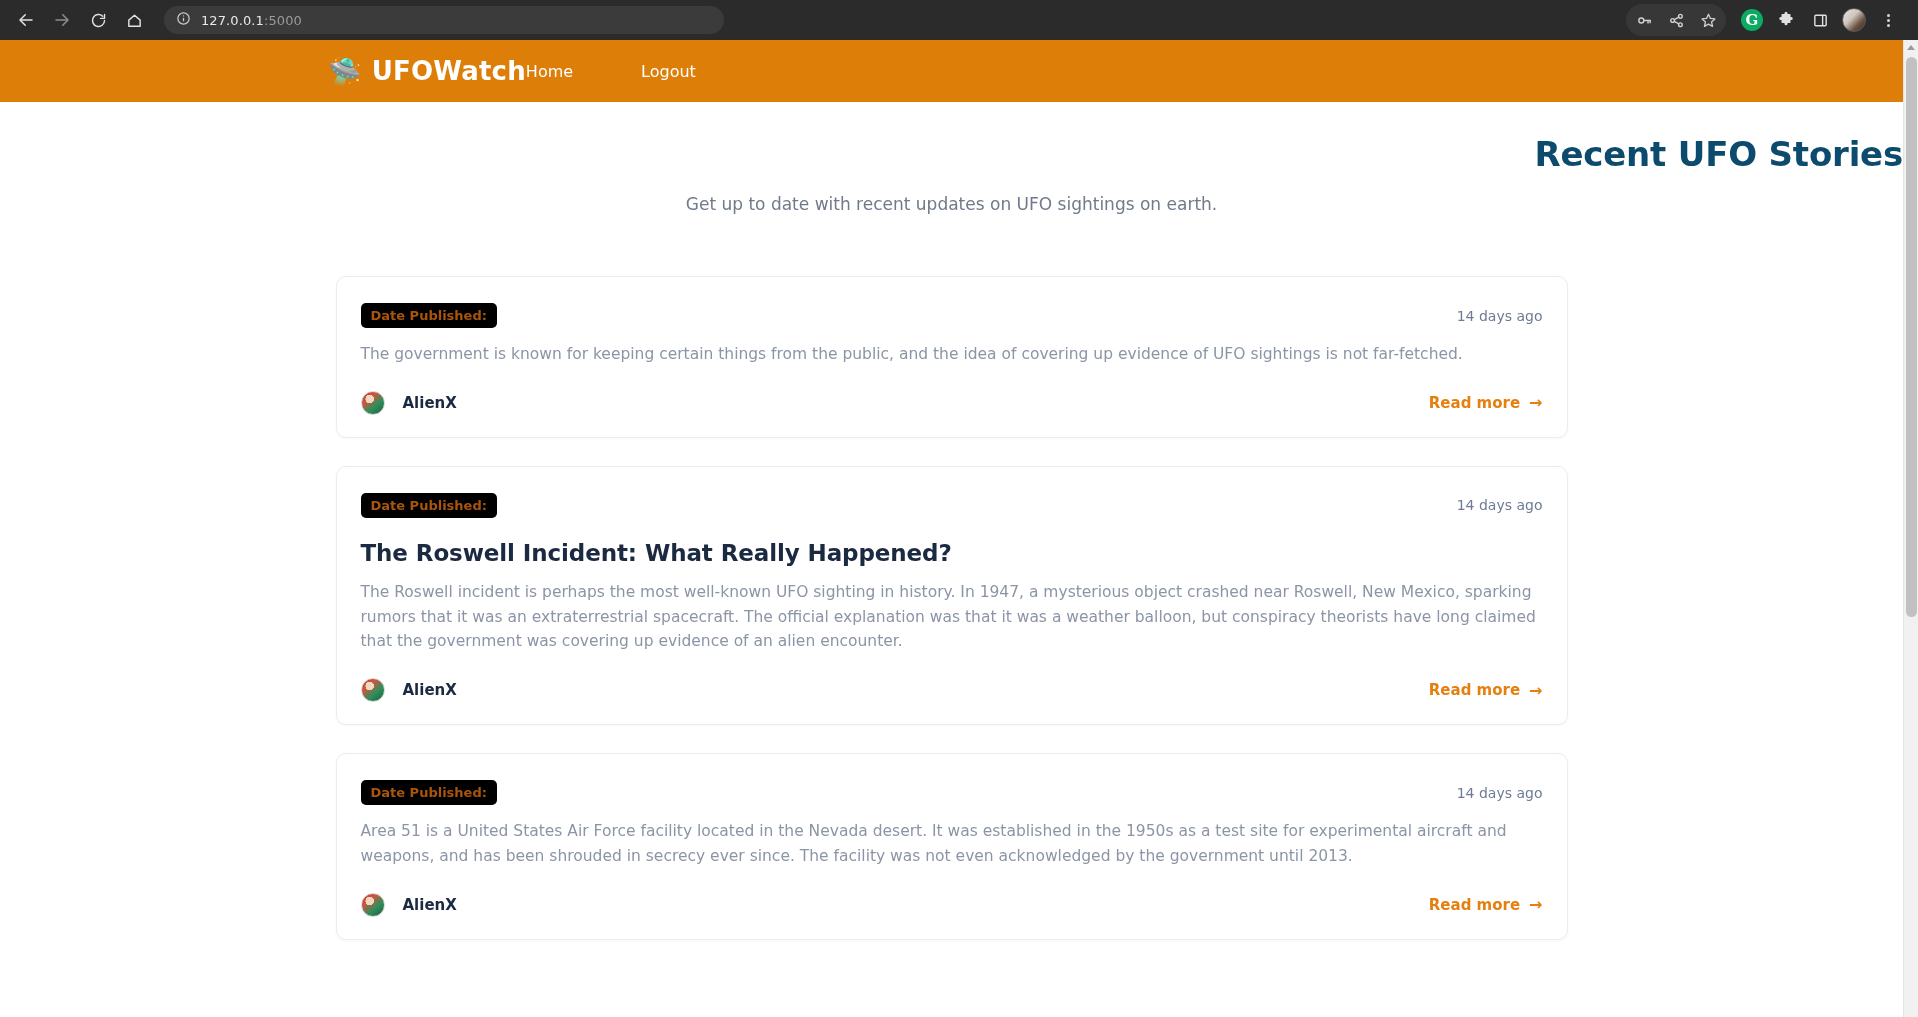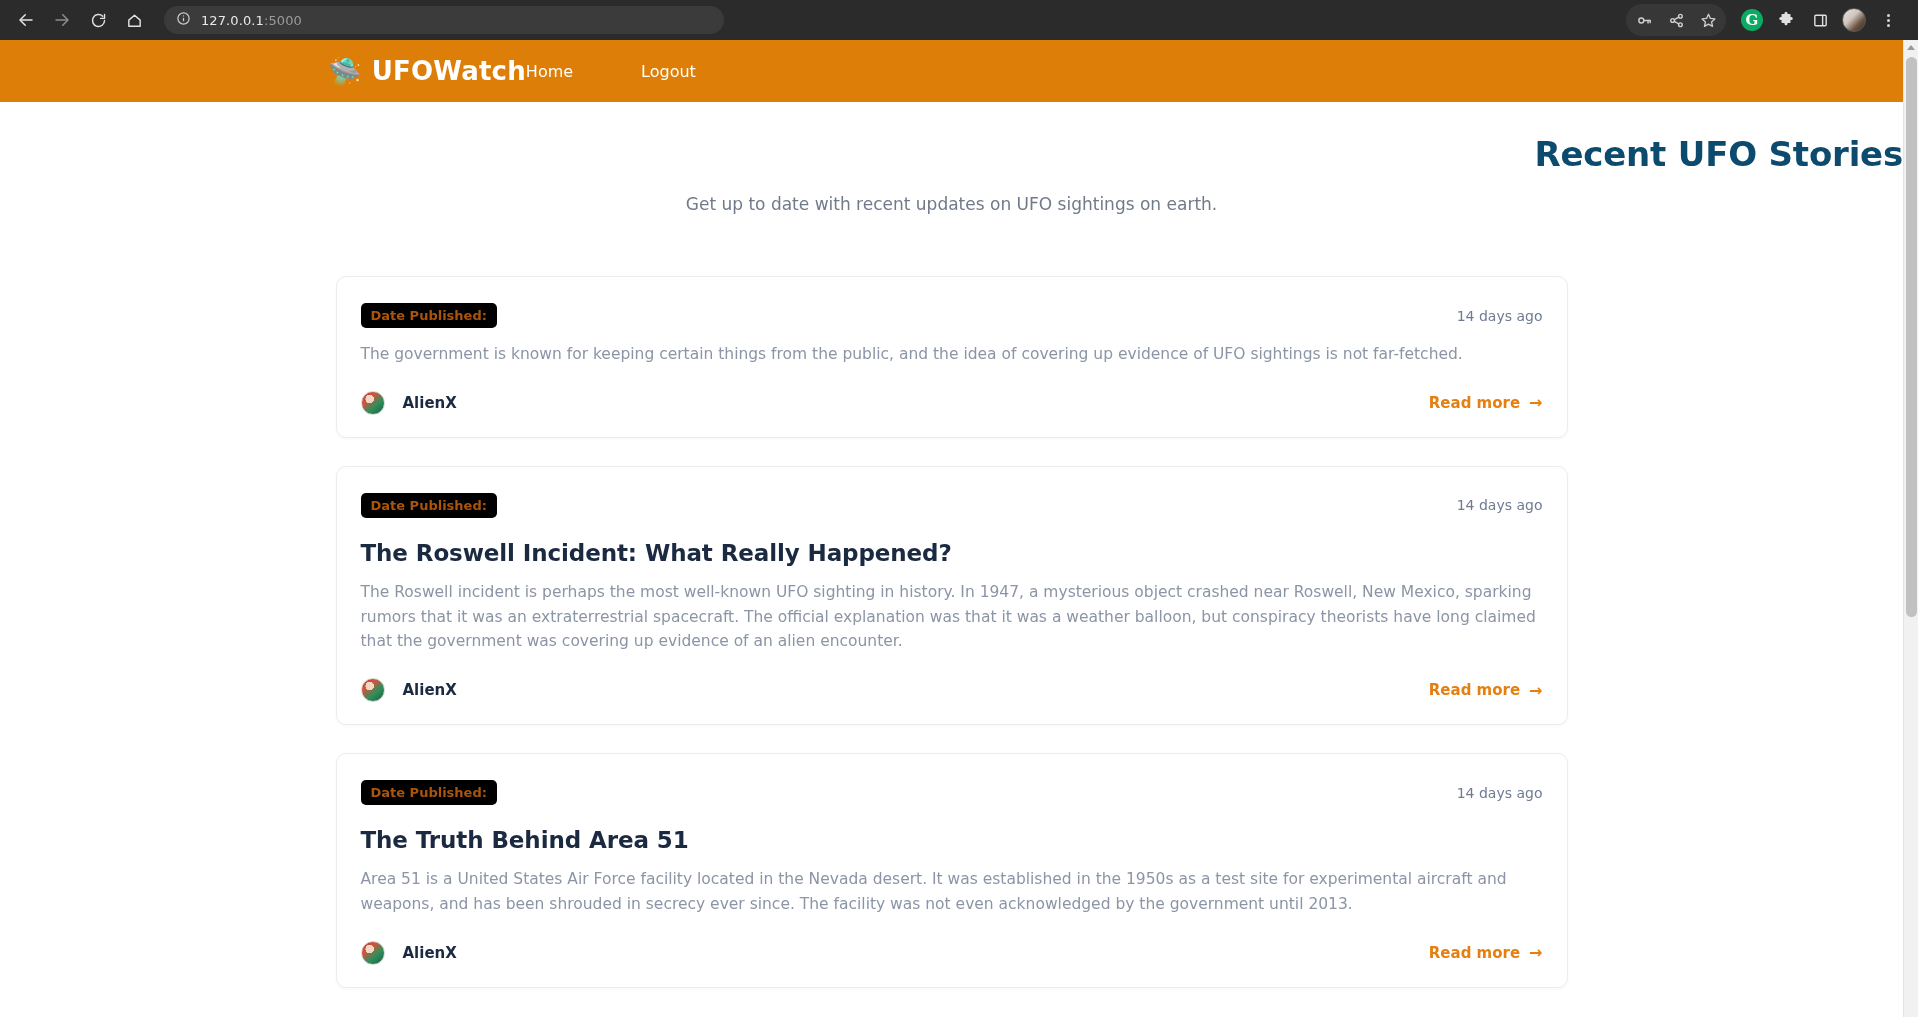--- a/index.html
+++ b/index.html
@@ -414,21 +414,20 @@
               <span class="arrow">→</span>
             </a>
           </div>
         </div>
 
         <div class="card">
           <div class="card-top">
             <span class="badge">Date Published:</span>
             <span class="time-ago">14 days ago</span>
           </div>
-          <h2 class="card-title">The Truth Behind Area 51</h2>
           <p class="card-body">Area 51 is a United States Air Force facility located in the Nevada desert. It was established in the 1950s as a test site for experimental aircraft and weapons, and has been shrouded in secrecy ever since. The facility was not even acknowledged by the government until 2013.</p>
           <div class="card-footer">
             <div class="author">
               <span class="avatar"></span>
               <span class="author-name">AlienX</span>
             </div>
             <a href="#" class="read-more">
               <span>Read more</span>
               <span class="arrow">→</span>
             </a>

